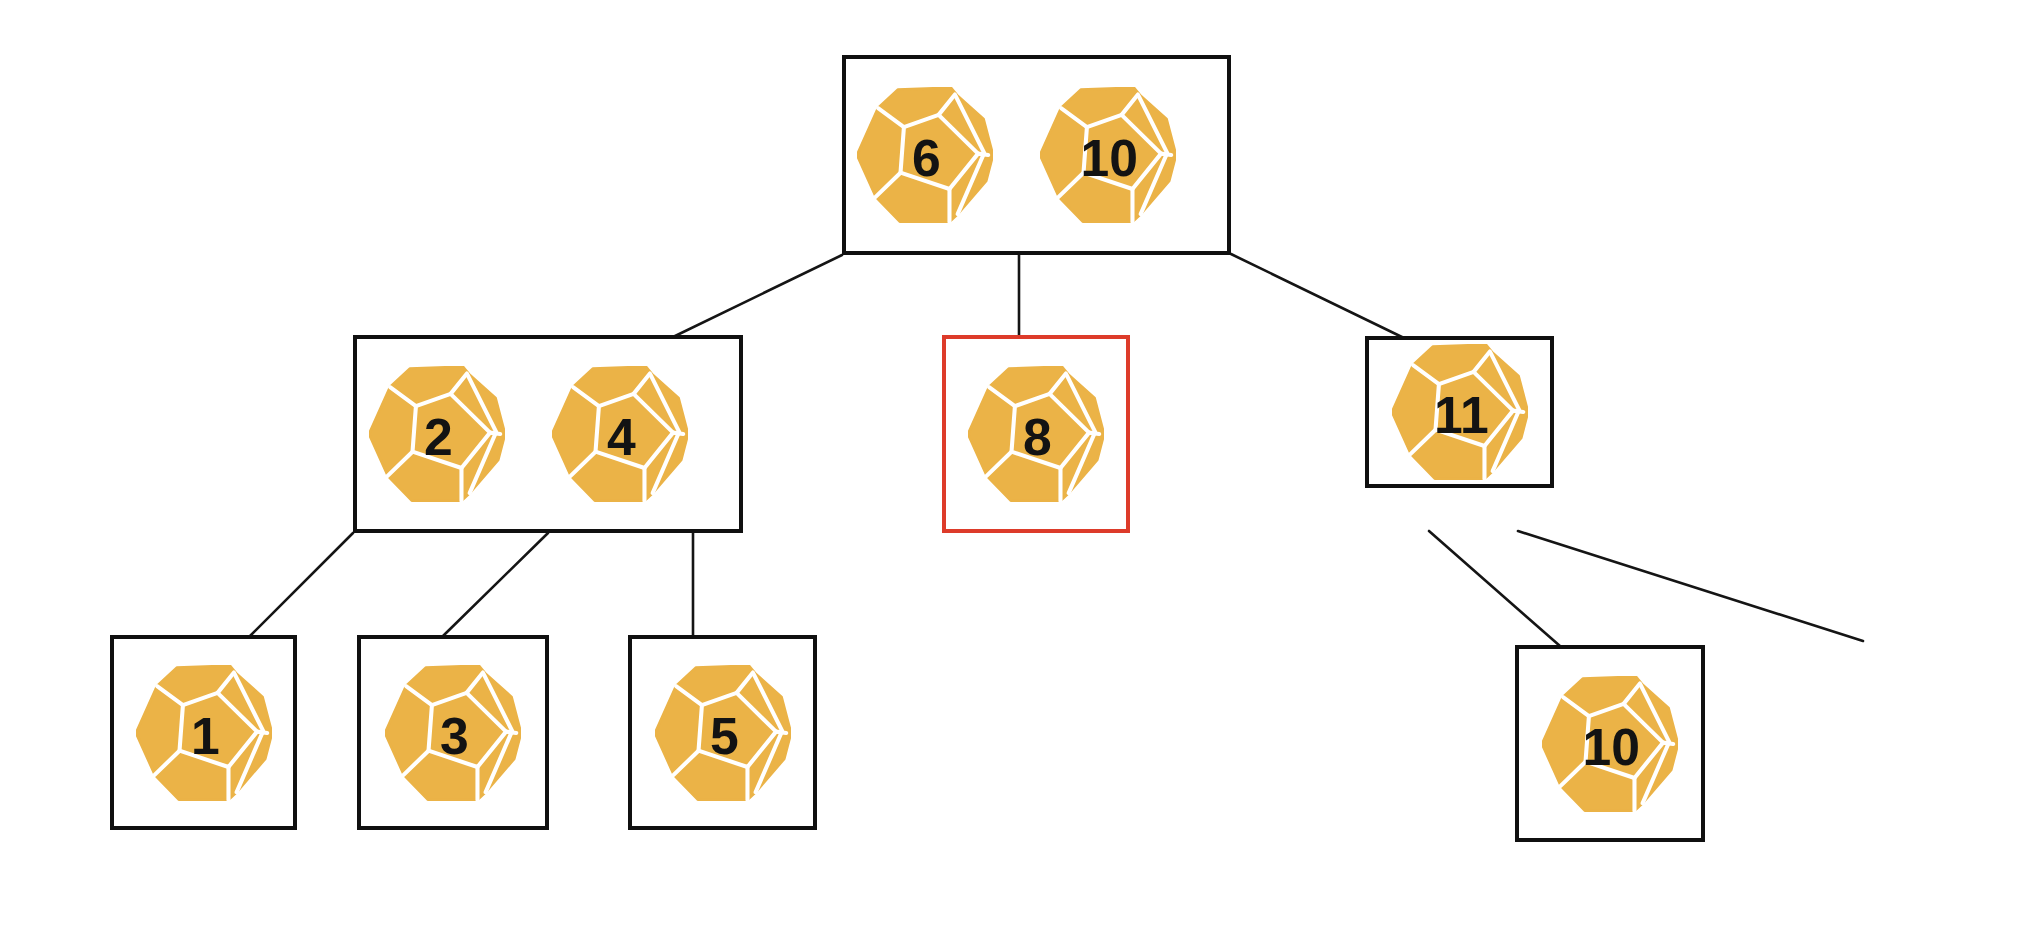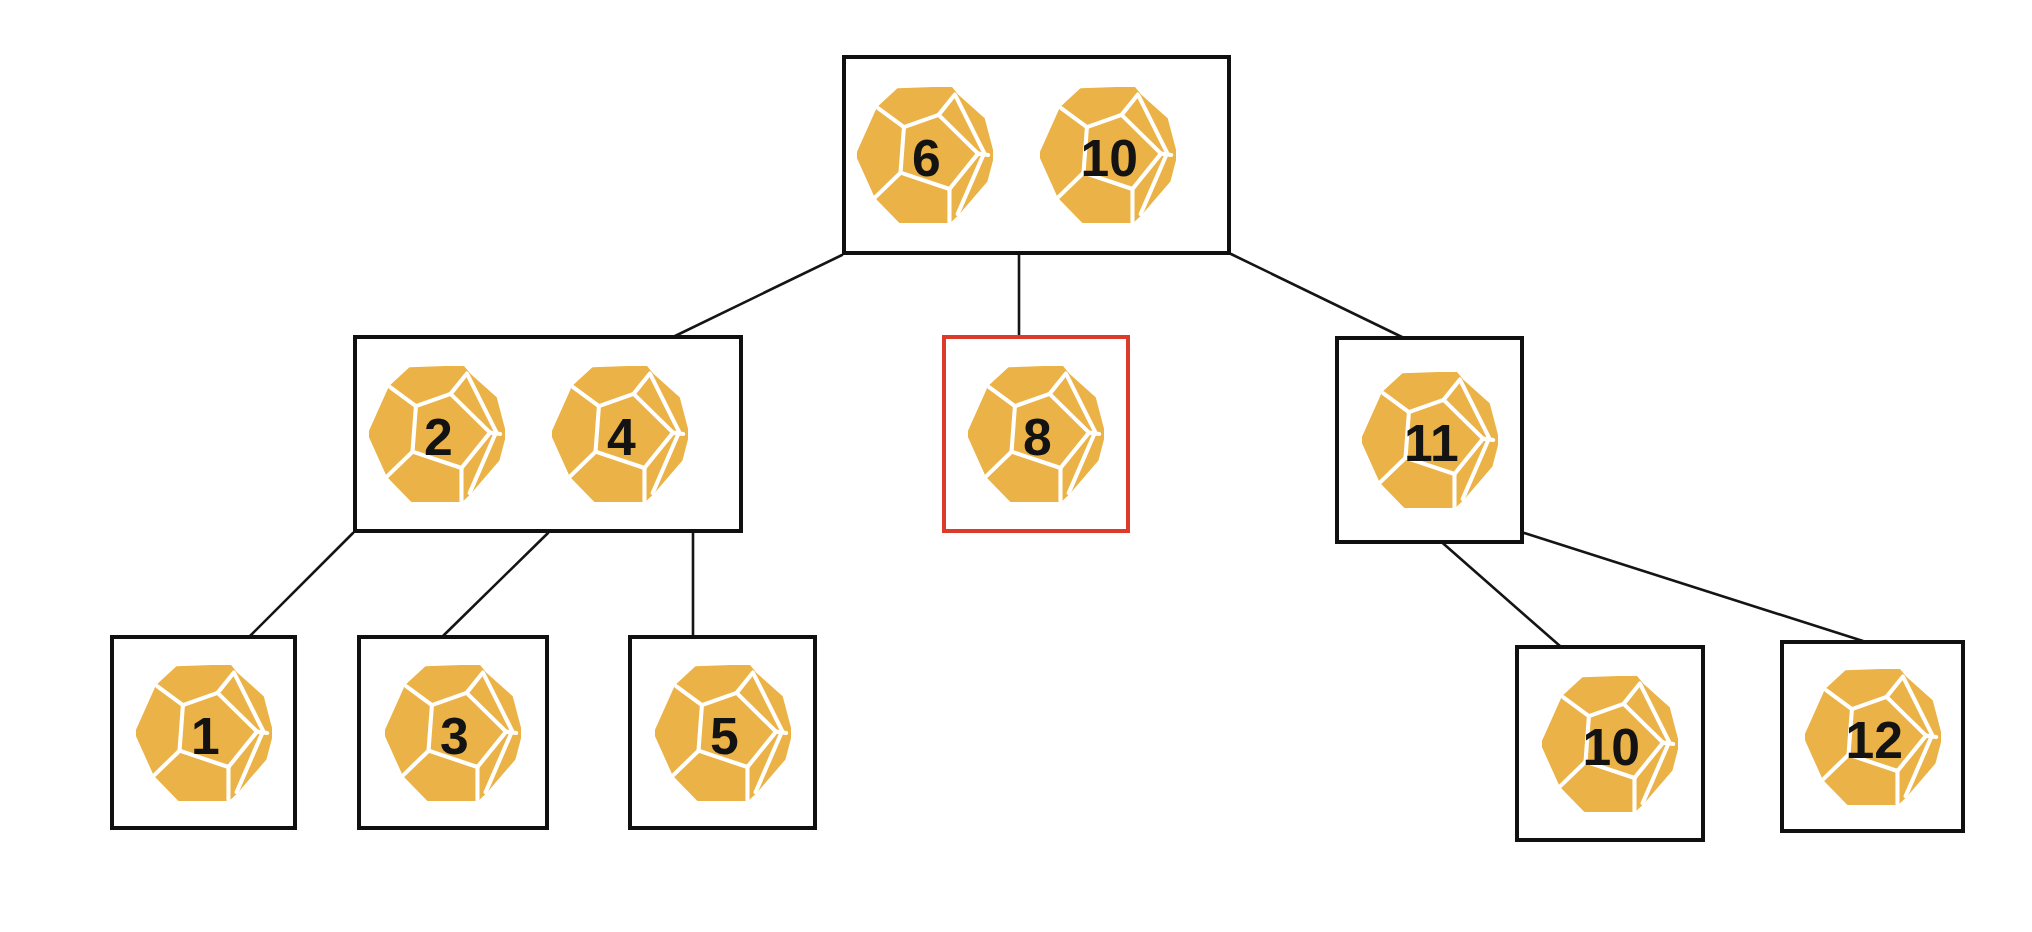--- a/index.html
+++ b/index.html
@@ -82,21 +82,21 @@
     </svg>
   </div>
 
   <div class="node highlight" style="left:942px;top:335px;width:188px;height:198px;">
     <svg class="die" viewBox="0 0 100 100">
       <use href="#d12"></use>
       <text x="51" y="52" text-anchor="middle" dominant-baseline="central" font-size="38">8</text>
     </svg>
   </div>
 
-  <div class="node" style="left:1335px;top:336px;width:189px;height:208px;">
+  <div class="node" style="left:1365px;top:336px;width:189px;height:152px;">
     <svg class="die" viewBox="0 0 100 100">
       <use href="#d12"></use>
       <text x="51" y="52" text-anchor="middle" dominant-baseline="central" font-size="38">11</text>
     </svg>
   </div>
 
   <div class="node" style="left:110px;top:635px;width:187px;height:195px;">
     <svg class="die" viewBox="0 0 100 100">
       <use href="#d12"></use>
       <text x="51" y="52" text-anchor="middle" dominant-baseline="central" font-size="38">1</text>
@@ -117,20 +117,14 @@
     </svg>
   </div>
 
   <div class="node" style="left:1515px;top:645px;width:190px;height:197px;">
     <svg class="die" viewBox="0 0 100 100">
       <use href="#d12"></use>
       <text x="51" y="52" text-anchor="middle" dominant-baseline="central" font-size="38">10</text>
     </svg>
   </div>
 
-  <div class="node" style="left:1780px;top:640px;width:185px;height:193px;">
-    <svg class="die" viewBox="0 0 100 100">
-      <use href="#d12"></use>
-      <text x="51" y="52" text-anchor="middle" dominant-baseline="central" font-size="38">12</text>
-    </svg>
-  </div>
 
 </div>
 
 </body></html>

